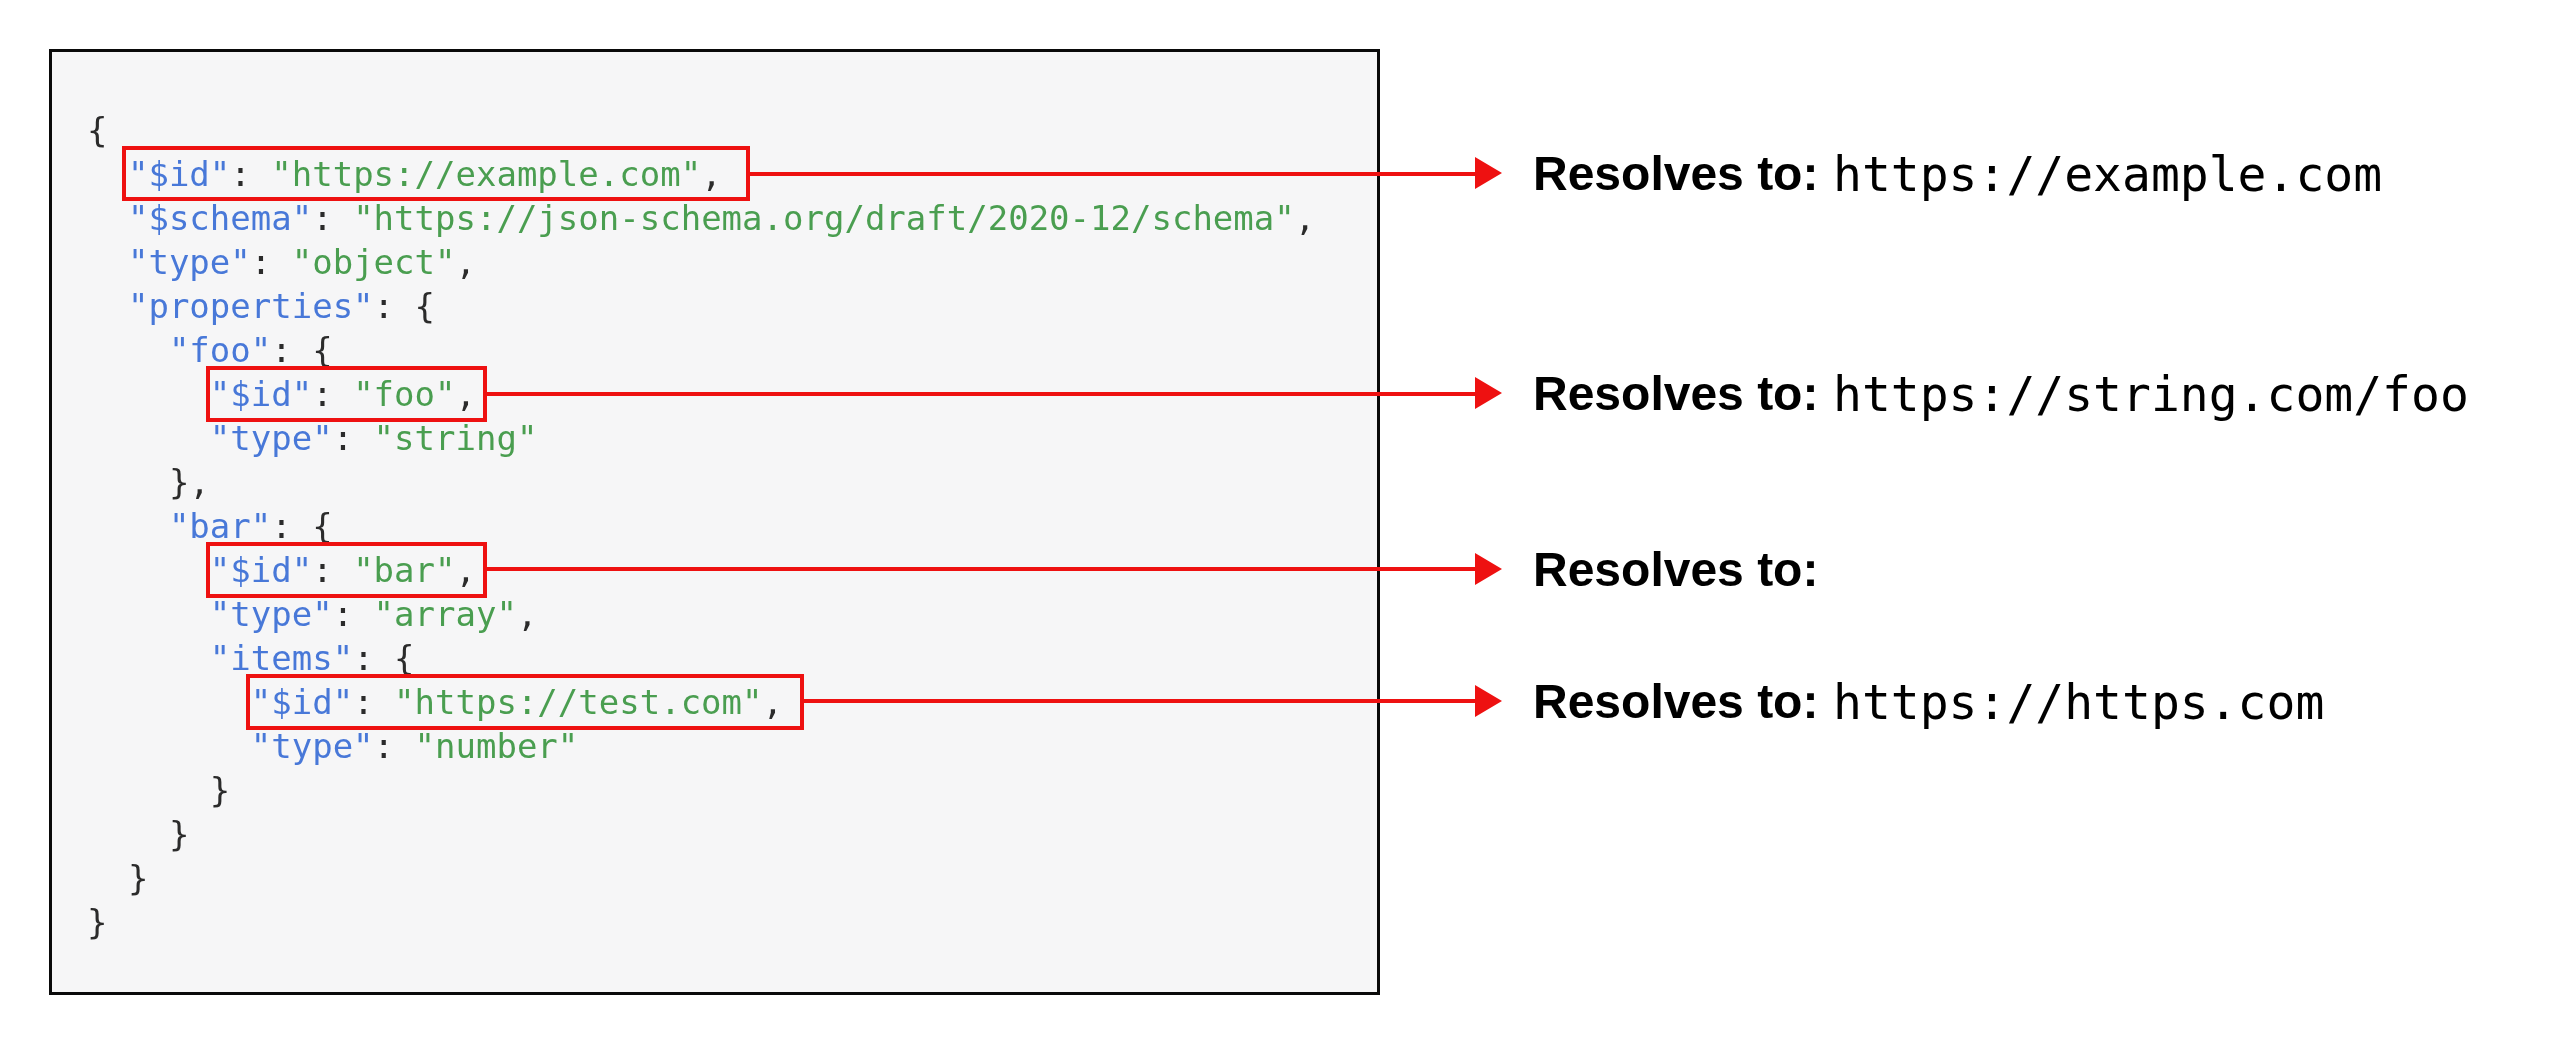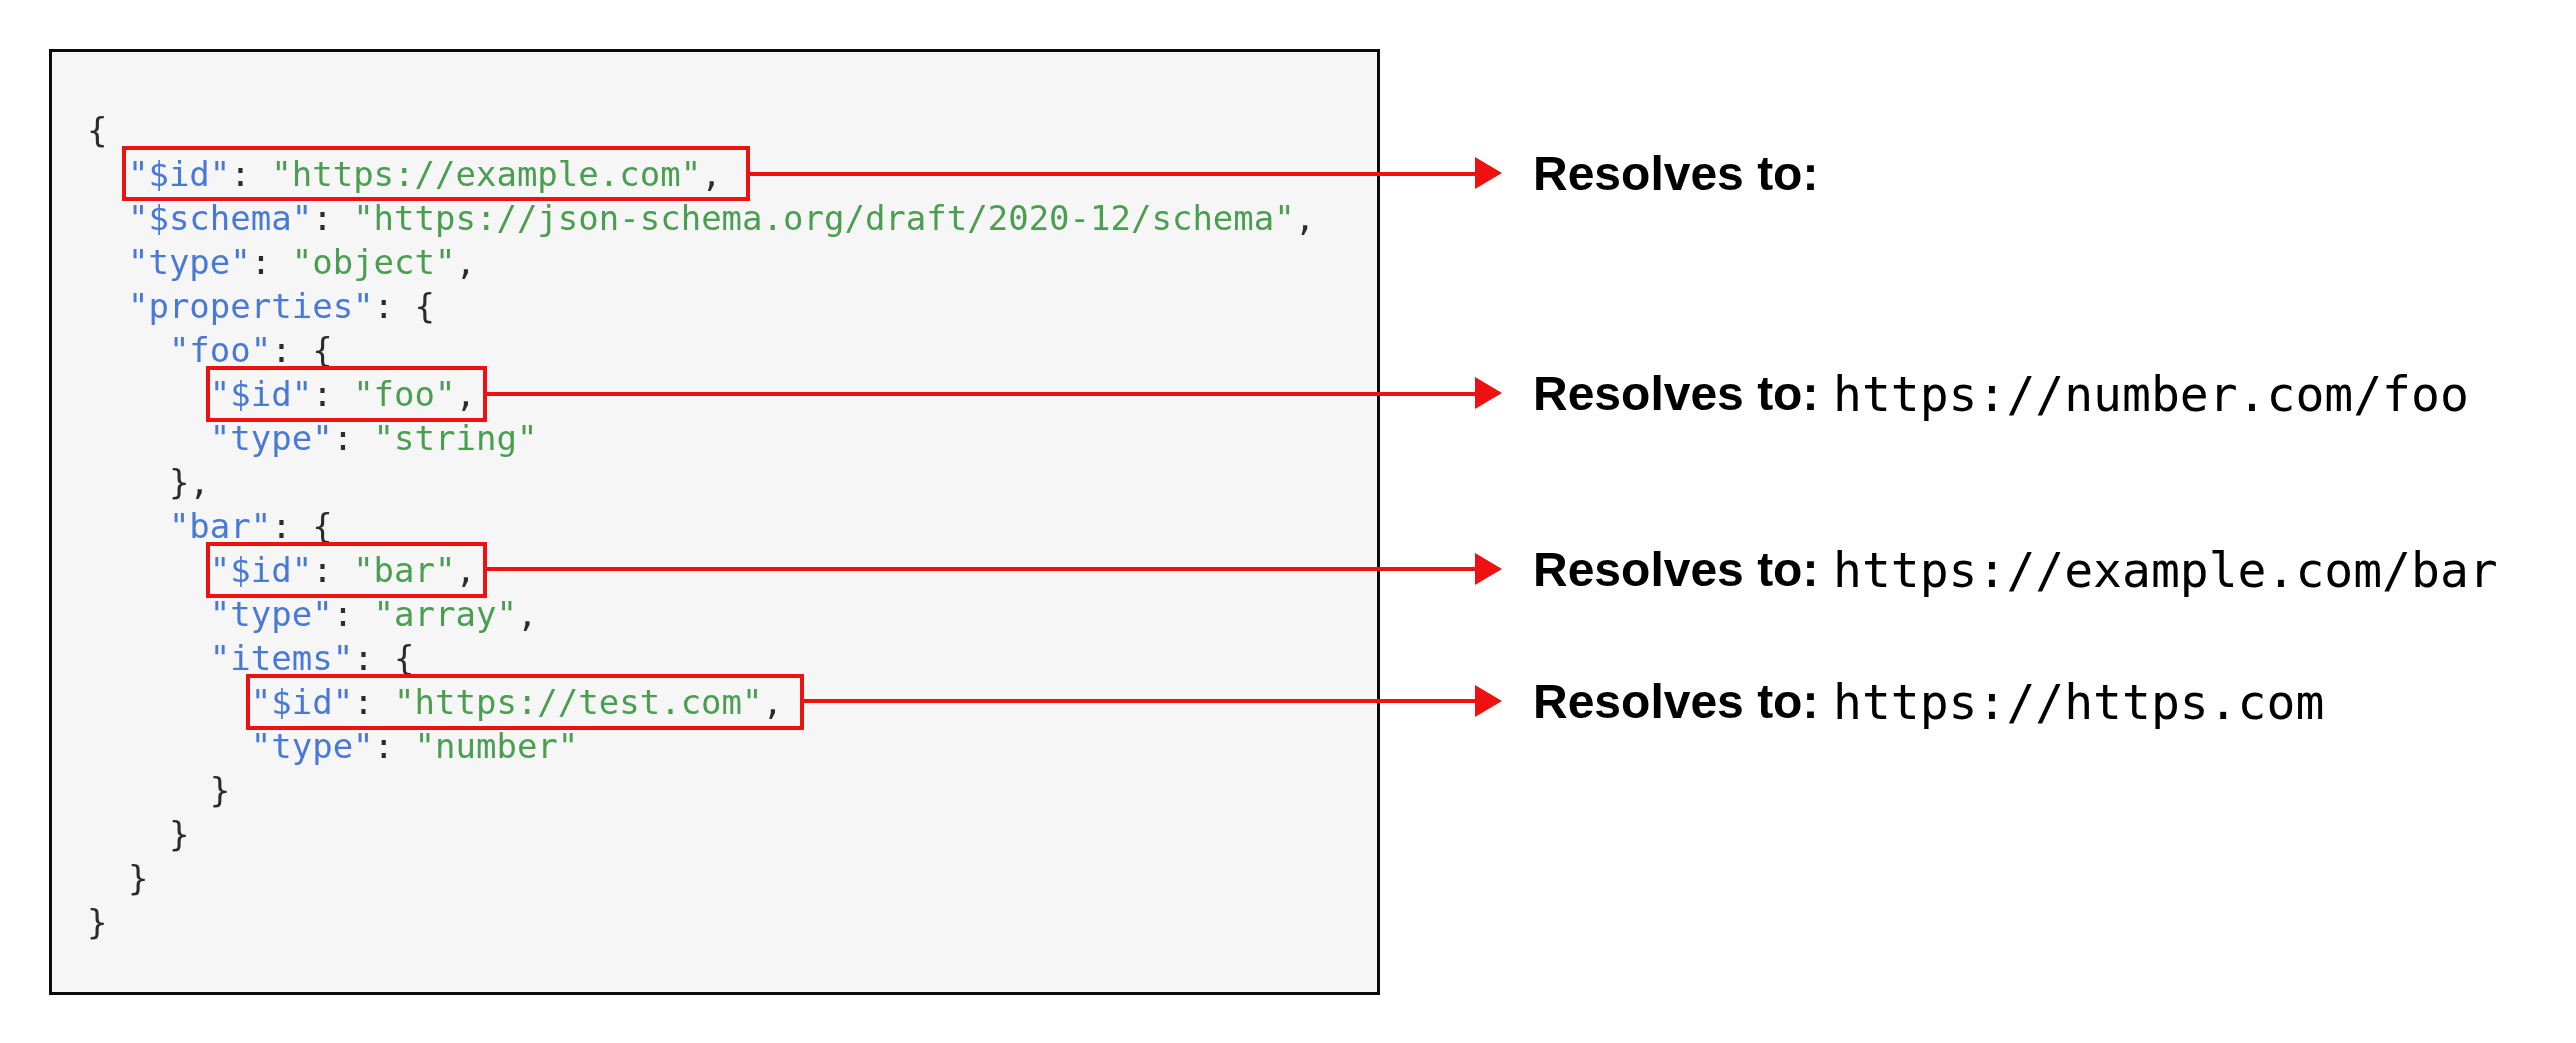--- a/index.html
+++ b/index.html
@@ -88,26 +88,26 @@
 <div class="arrow-head ah1"></div>
 <div class="arrow-line al2"></div>
 <div class="arrow-head ah2"></div>
 <div class="arrow-line al3"></div>
 <div class="arrow-head ah3"></div>
 <div class="arrow-line al4"></div>
 <div class="arrow-head ah4"></div>
 
 <div class="anno anno1">
   <span class="anno-label">Resolves to:</span>
+  <span class="anno-value">https://example.com</span>
 </div>
 <div class="anno anno2">
   <span class="anno-label">Resolves to:</span>
-  <span class="anno-value">https://number.com/foo</span>
+  <span class="anno-value">https://string.com/foo</span>
 </div>
 <div class="anno anno3">
   <span class="anno-label">Resolves to:</span>
-  <span class="anno-value">https://example.com/bar</span>
 </div>
 <div class="anno anno4">
   <span class="anno-label">Resolves to:</span>
   <span class="anno-value">https://https.com</span>
 </div>
 
 
 </body></html>

